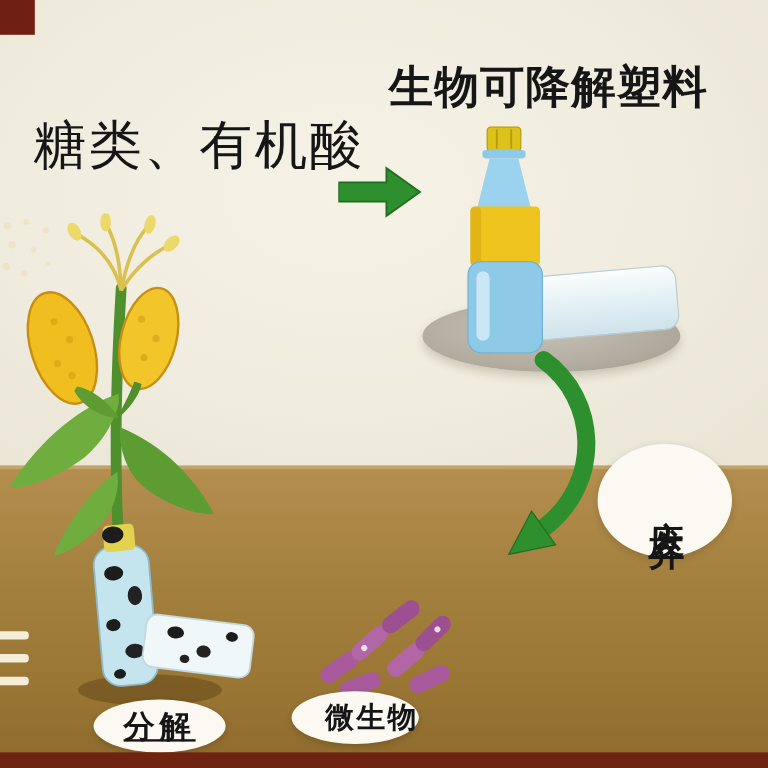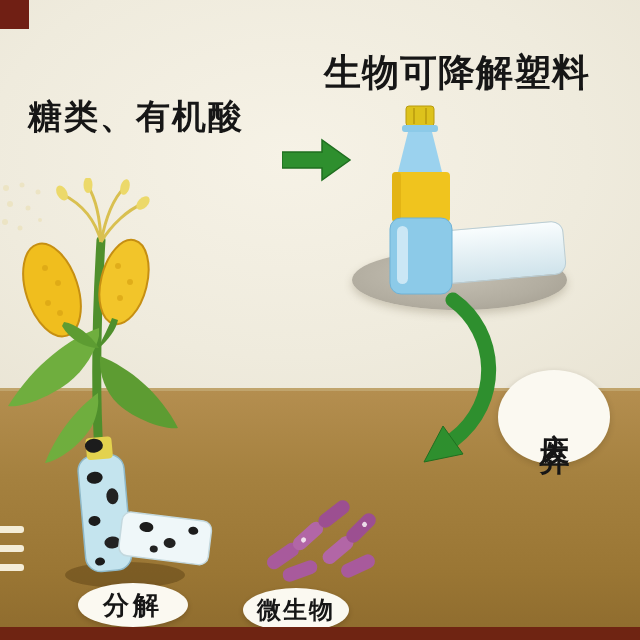--- a/index.html
+++ b/index.html
@@ -29,21 +29,21 @@
     position:absolute; left:0; bottom:0; width:640px; height:13px;
     background:#6f2412; z-index:6;
   }
   .title {
     position:absolute; left:324px; top:48px; width:300px;
     font-size:37px; font-weight:800; color:#161616; letter-spacing:1px;
     z-index:5; white-space:nowrap;
   }
   .feedstock {
     position:absolute; left:28px; top:96px;
-    font-size:34px; font-weight:700; color:#161616; letter-spacing:2px;
+    font-size:44px; font-weight:400; color:#161616; letter-spacing:2px;
     line-height:1.2; z-index:5; white-space:nowrap;
   }
   .arrow-right { position:absolute; left:282px; top:138px; z-index:3; }
   .platform {
     position:absolute; left:352px; top:250px; width:215px; height:60px;
     border-radius:50%;
     background: radial-gradient(ellipse at 45% 40%, #c6c1b4 0%, #b2ada0 60%, #a09a8d 100%);
     box-shadow: 0 4px 8px rgba(90,80,50,0.25);
     z-index:2;
   }
@@ -71,22 +71,22 @@
   .corn-svg { position:absolute; left:0; top:178px; z-index:2; }
   .pollen-svg { position:absolute; left:0; top:180px; z-index:2; }
   .debris-svg { position:absolute; left:50px; top:425px; z-index:2; }
   .microbes-svg { position:absolute; left:258px; top:478px; z-index:2; }
   .label-bubble {
     position:absolute; background:#fbf9f1; border-radius:50%;
     display:flex; align-items:center; justify-content:center;
     box-shadow: 0 2px 5px rgba(40,25,5,0.22);
     z-index:4; font-weight:800; color:#161616;
   }
-  .label-decompose { left:78px; top:583px; width:110px; height:44px; font-size:26px; letter-spacing:4px; }
-  .label-microbes  { left:243px; top:588px; width:106px; height:44px; font-size:24px; letter-spacing:2px; }
+  .label-decompose { left:78px; top:583px; width:110px; height:44px; font-size:26px; letter-spacing:4px;text-decoration:underline; }
+  .label-microbes  { left:243px; top:576px; width:106px; height:44px; font-size:24px; letter-spacing:2px;justify-content:flex-end; }
   .menu-lines { position:absolute; left:0; top:526px; width:26px; height:52px; z-index:5; }
   .menu-lines .bar {
     position:absolute; left:0; width:24px; height:7px;
     background:#f4edd8; border-radius:0 3px 3px 0;
   }
   .menu-lines .bar:nth-child(1){ top:0; }
   .menu-lines .bar:nth-child(2){ top:19px; }
   .menu-lines .bar:nth-child(3){ top:38px; }
 </style>
 </head>

